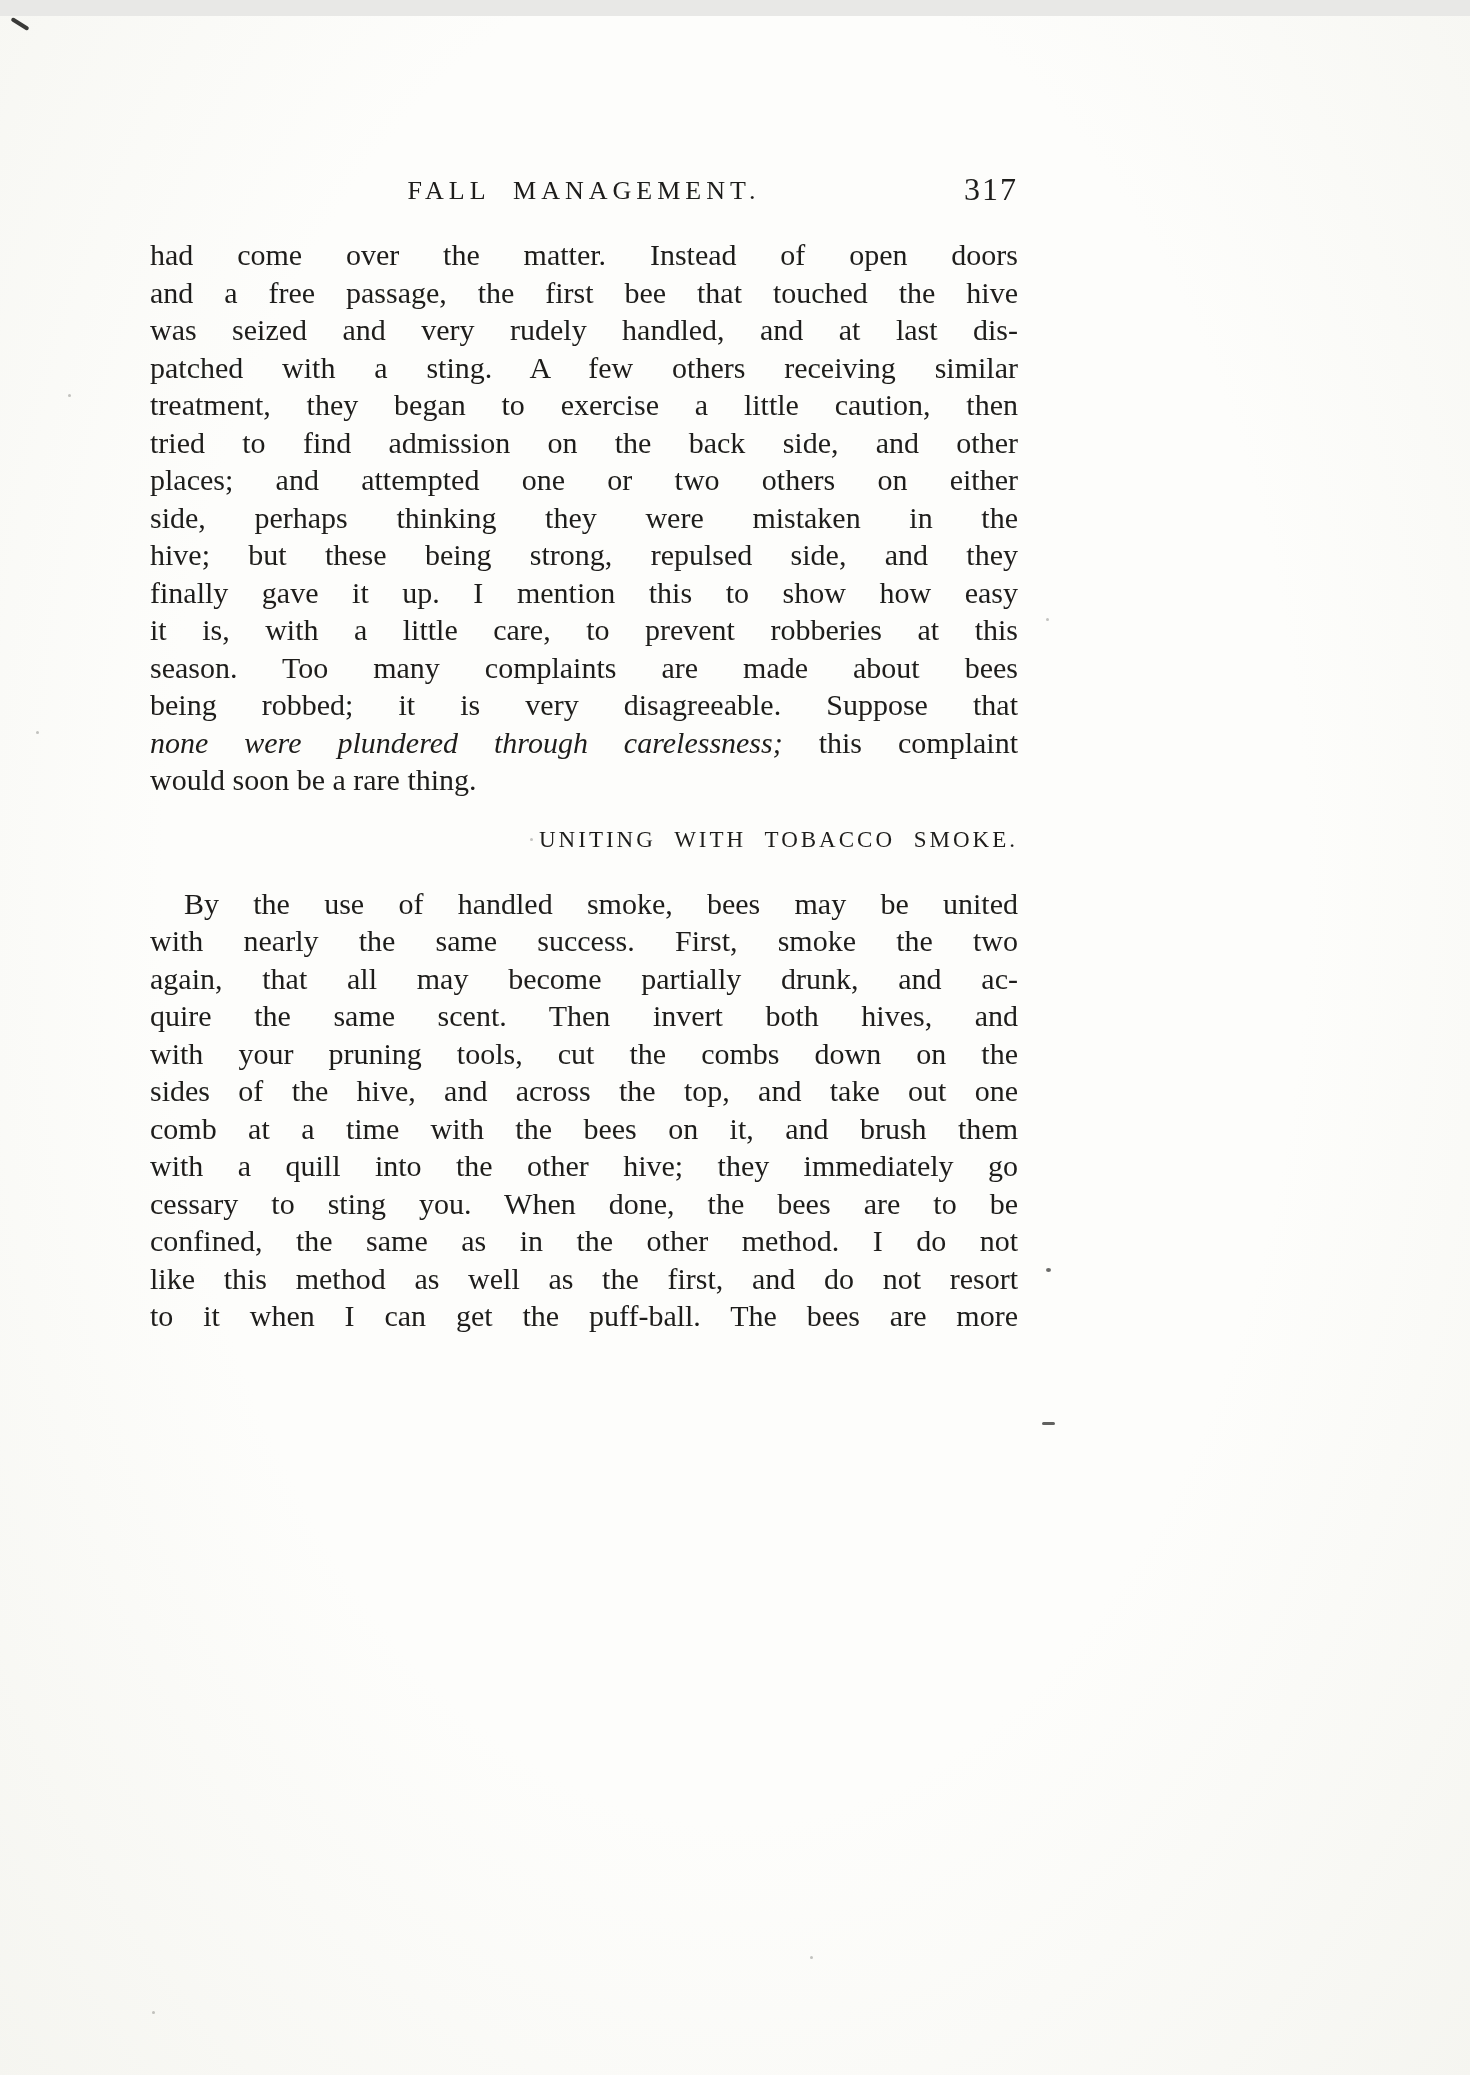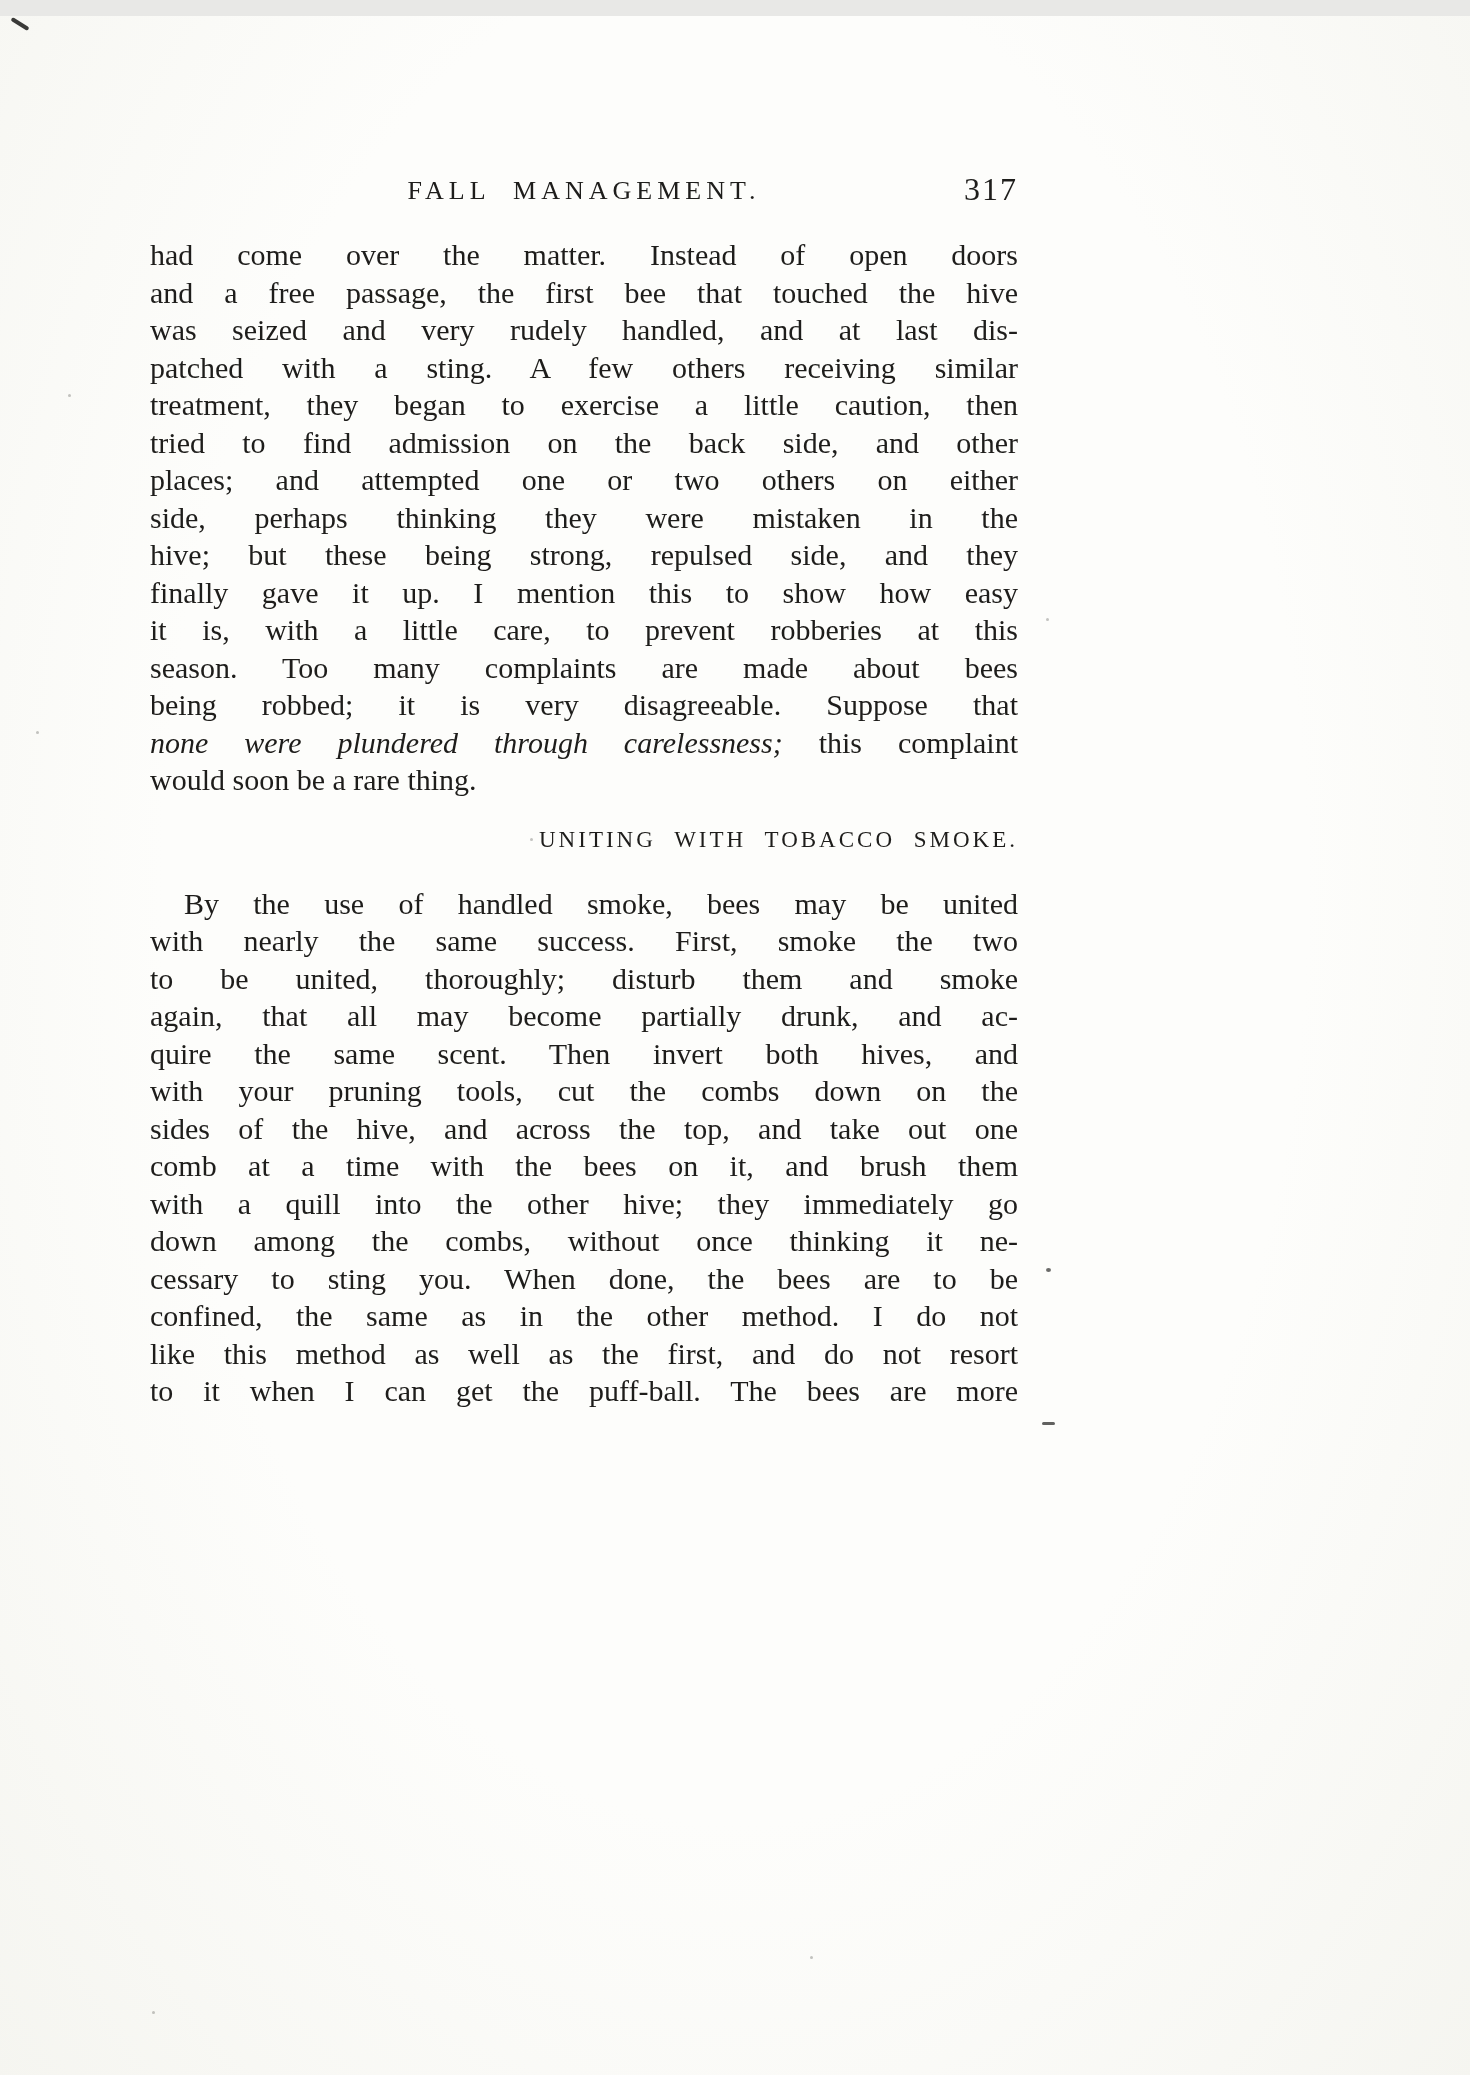--- a/index.html
+++ b/index.html
@@ -131,28 +131,26 @@
         <span>this complaint</span>
       </div>
       <div class="line last">would soon be a rare thing.</div>
     </div>
 
     <div class="section-heading">UNITING WITH TOBACCO SMOKE.</div>
 
     <div class="para">
       <div class="line indent">By the use of handled smoke, bees may be united</div>
       <div class="line">with nearly the same success. First, smoke the two</div>
-      <div class="line">to be united, thoroughly; disturb them and smoke</div>
       <div class="line">again, that all may become partially drunk, and ac-</div>
       <div class="line">quire the same scent. Then invert both hives, and</div>
       <div class="line">with your pruning tools, cut the combs down on the</div>
       <div class="line">sides of the hive, and across the top, and take out one</div>
       <div class="line">comb at a time with the bees on it, and brush them</div>
       <div class="line">with a quill into the other hive; they immediately go</div>
-      <div class="line">down among the combs, without once thinking it ne-</div>
       <div class="line">cessary to sting you. When done, the bees are to be</div>
       <div class="line">confined, the same as in the other method. I do not</div>
       <div class="line">like this method as well as the first, and do not resort</div>
       <div class="line">to it when I can get the puff-ball. The bees are more</div>
     </div>
 
   </div>
 </div>
 
 </body></html>

